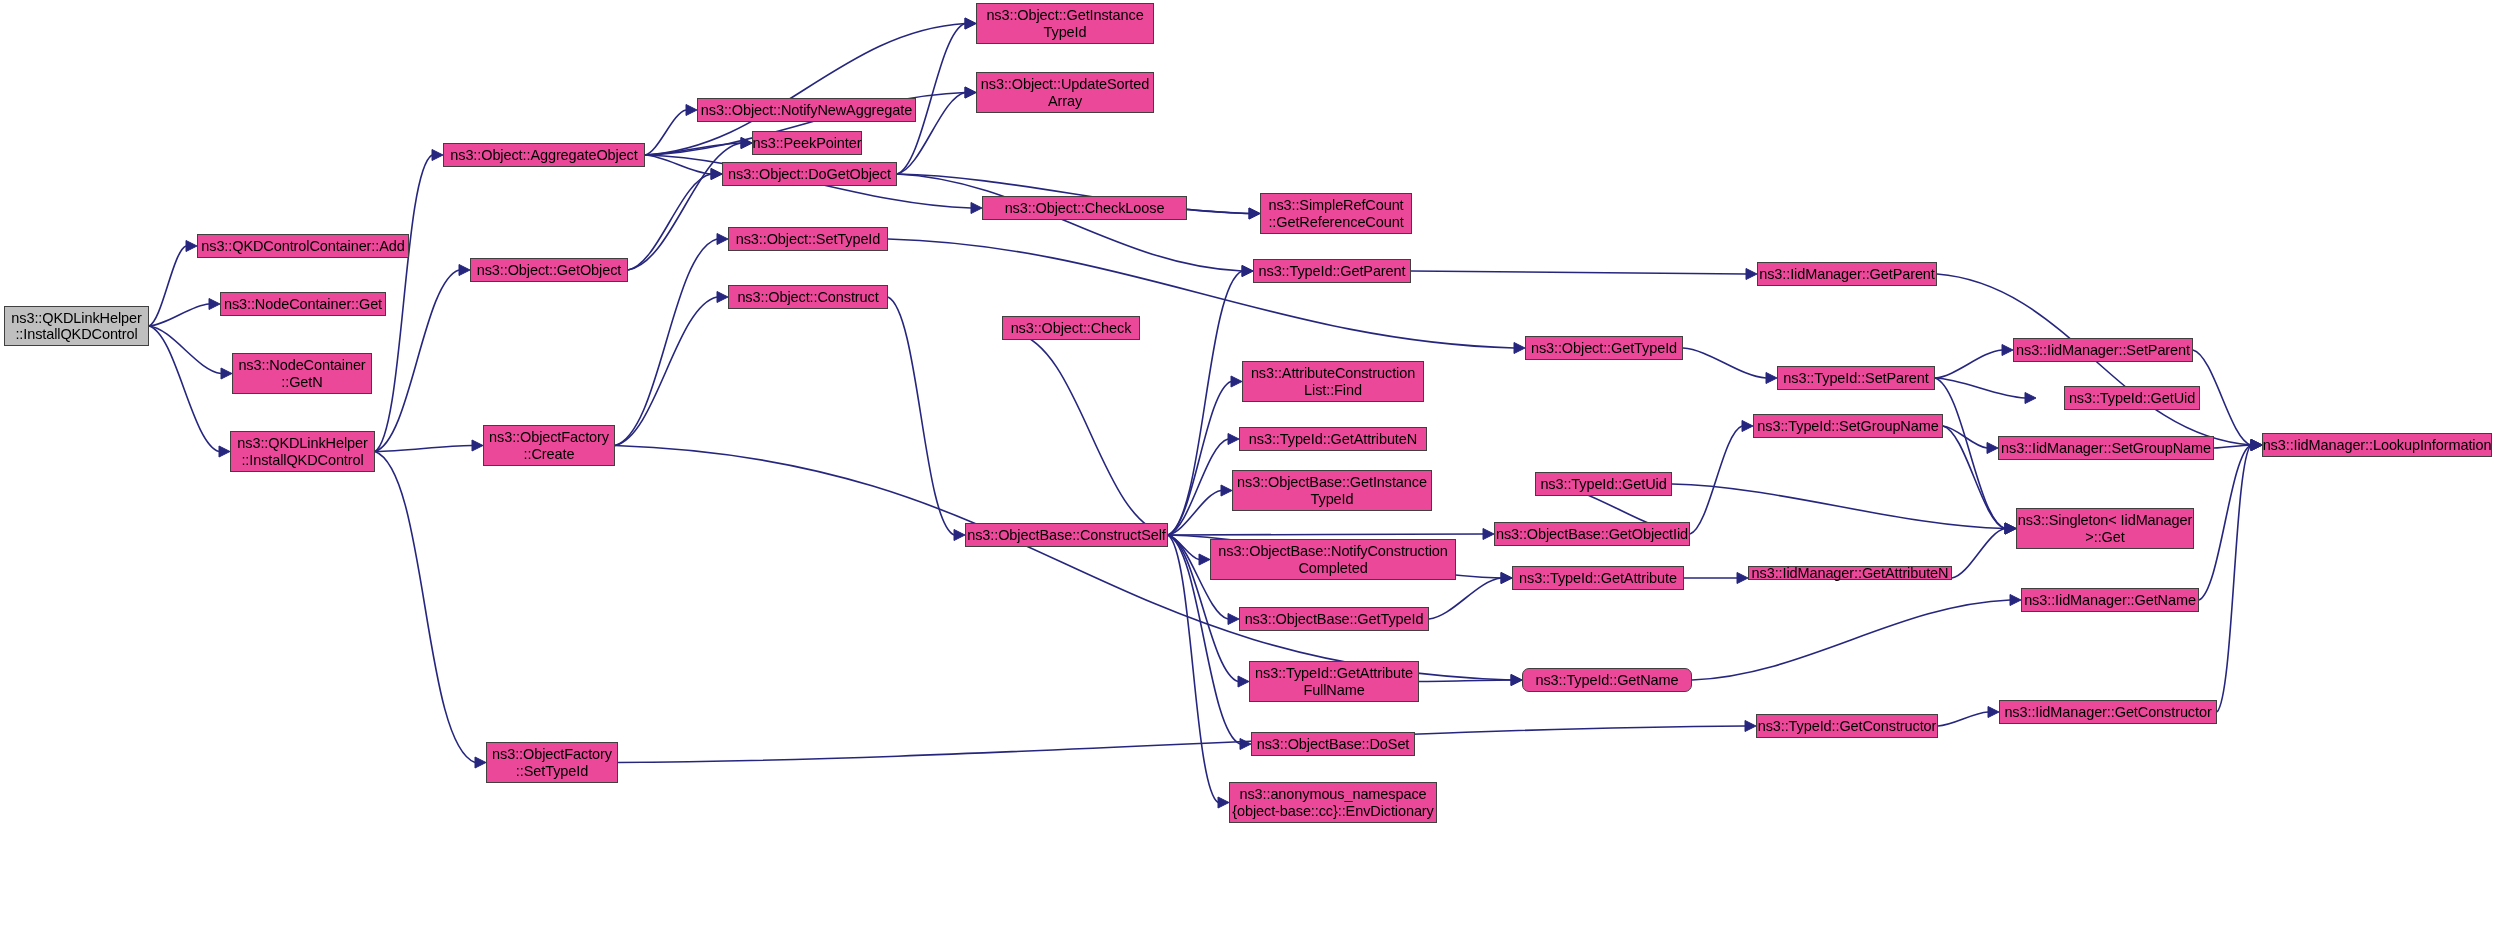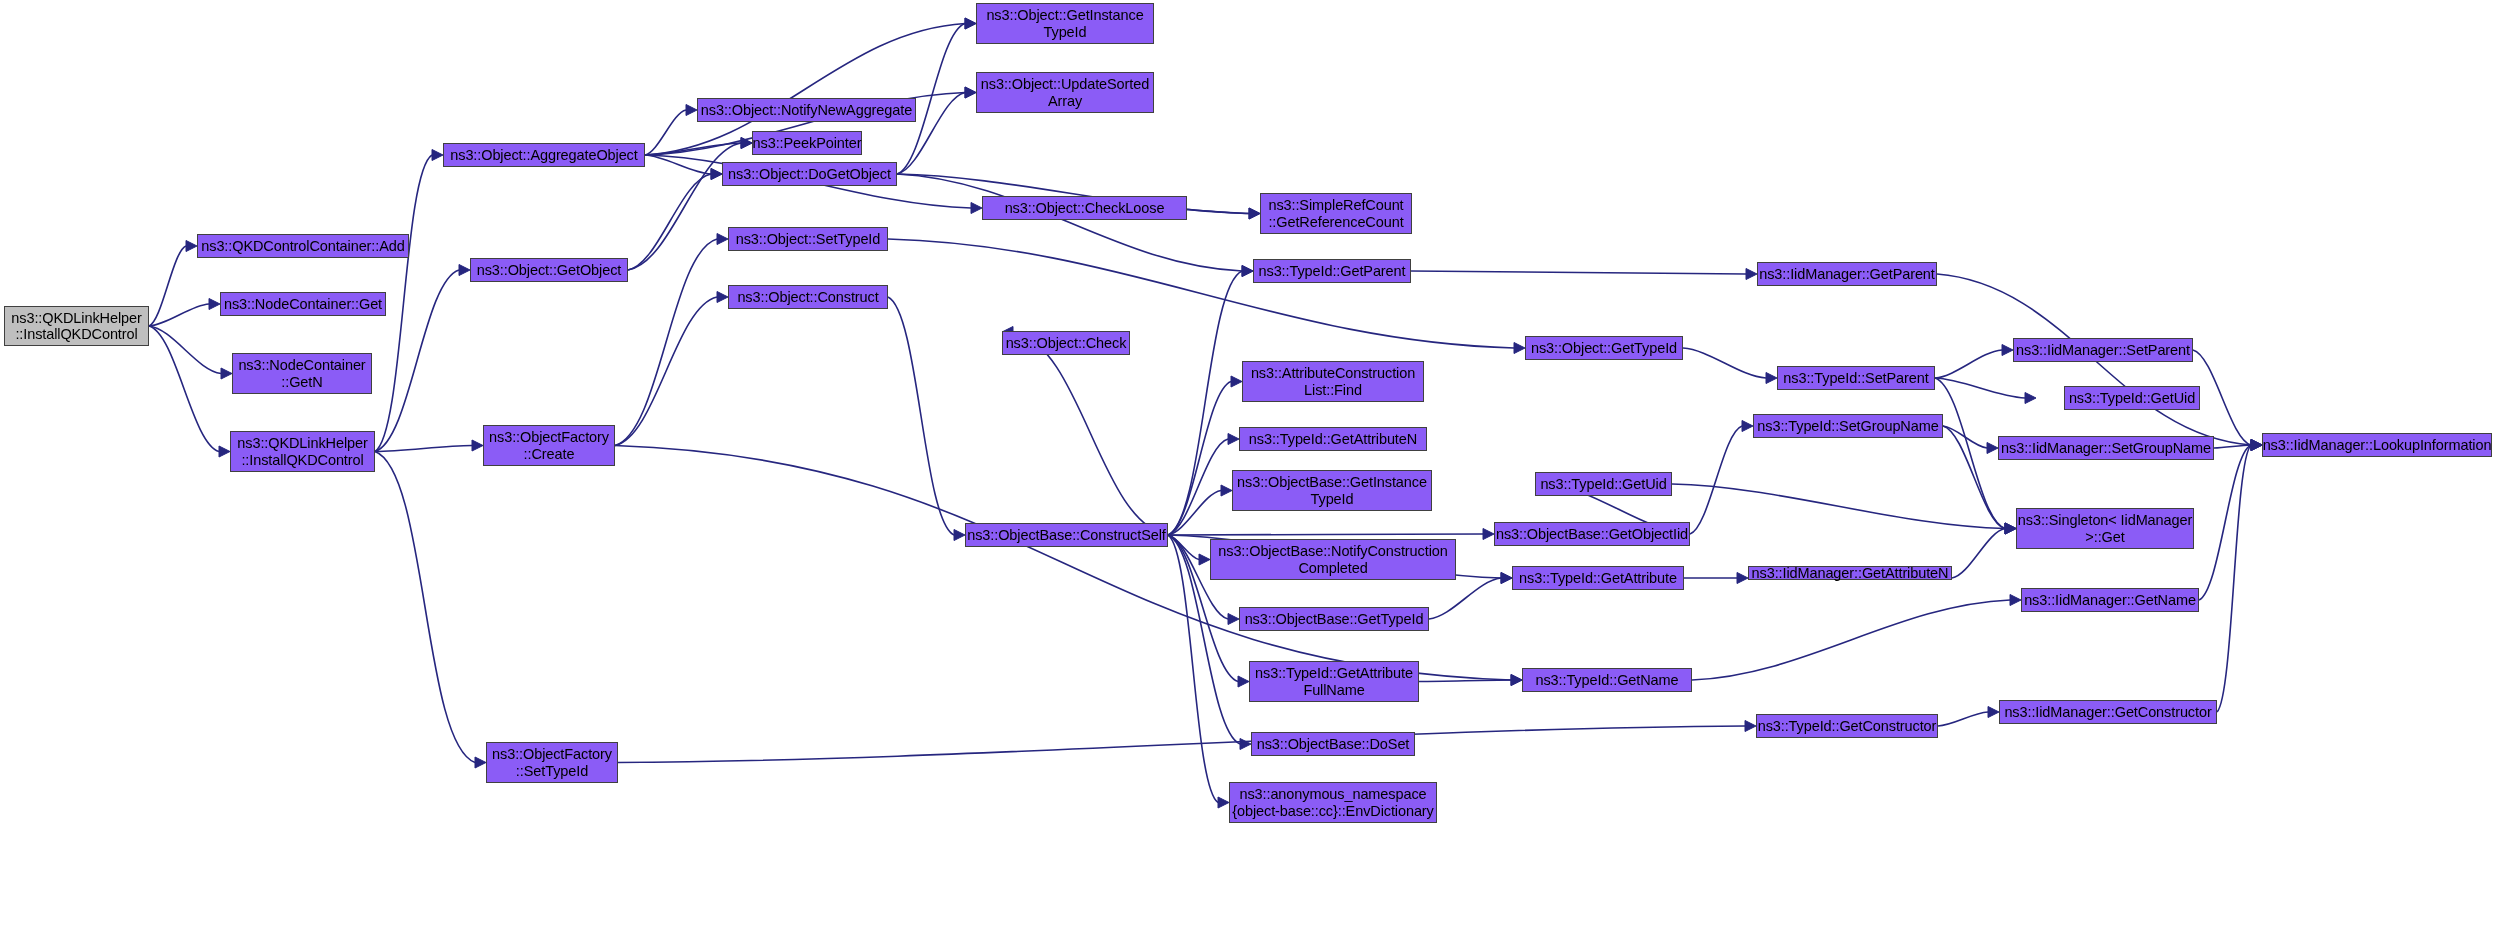--- a/index.html
+++ b/index.html
@@ -1,20 +1,20 @@
 <!DOCTYPE html>
 <html><head>
 <meta charset="utf-8">
 <title>Call Graph</title>
 <style>
   html,body{margin:0;padding:0;background:#ffffff;}
   #canvas{position:relative;width:2497px;height:937px;background:#ffffff;
           font-family:"Liberation Sans","DejaVu Sans",sans-serif;overflow:hidden;}
   .node{position:absolute;box-sizing:border-box;border:1px solid #404040;
-        background:#8b5cf6;color:#000000;display:flex;align-items:center;
+        background:#ec4899;color:#000000;display:flex;align-items:center;
         justify-content:center;text-align:center;line-height:1.12;
         font-size:14.5px;letter-spacing:-0.1px;white-space:pre-line;}
   .node.root{background:#bfbfbf;border-color:#404040;}
   svg.edges{position:absolute;left:0;top:0;width:2497px;height:937px;
             pointer-events:none;overflow:visible;}
   svg.edges path{fill:none;stroke:#26267f;stroke-width:1.6px;}
   svg.edges polygon{fill:#26267f;stroke:#26267f;stroke-width:1px;}
 </style>
 </head>
 <body>
@@ -160,21 +160,21 @@
       <div class="node" style="left: 697px; top: 98px; width: 219px; height: 24px;">ns3::Object::NotifyNewAggregate</div>
       <div class="node" style="left: 752px; top: 131px; width: 110px; height: 24px;">ns3::PeekPointer</div>
       <div class="node" style="left: 722px; top: 162px; width: 175px; height: 24px;">ns3::Object::DoGetObject</div>
       <div class="node" style="left: 728px; top: 227px; width: 160px; height: 24px;">ns3::Object::SetTypeId</div>
       <div class="node" style="left: 728px; top: 285px; width: 160px; height: 24px;">ns3::Object::Construct</div>
       <div class="node" style="left: 976px; top: 3px; width: 178px; height: 41px;">ns3::Object::GetInstance
 TypeId</div>
       <div class="node" style="left: 976px; top: 72px; width: 178px; height: 41px;">ns3::Object::UpdateSorted
 Array</div>
       <div class="node" style="left: 982px; top: 196px; width: 205px; height: 24px;">ns3::Object::CheckLoose</div>
-      <div class="node" style="left: 1002px; top: 331px; width: 128px; height: 24px;">ns3::Object::Check</div>
+      <div class="node" style="left: 1002px; top: 316px; width: 138px; height: 24px;">ns3::Object::Check</div>
       <div class="node" style="left: 965px; top: 523px; width: 203px; height: 24px;">ns3::ObjectBase::ConstructSelf</div>
       <div class="node" style="left: 1260px; top: 193px; width: 152px; height: 41px;">ns3::SimpleRefCount
 ::GetReferenceCount</div>
       <div class="node" style="left: 1253px; top: 259px; width: 158px; height: 24px;">ns3::TypeId::GetParent</div>
       <div class="node" style="left: 1242px; top: 361px; width: 182px; height: 41px;">ns3::AttributeConstruction
 List::Find</div>
       <div class="node" style="left: 1239px; top: 427px; width: 188px; height: 24px;">ns3::TypeId::GetAttributeN</div>
       <div class="node" style="left: 1232px; top: 470px; width: 200px; height: 41px;">ns3::ObjectBase::GetInstance
 TypeId</div>
       <div class="node" style="left: 1210px; top: 539px; width: 246px; height: 41px;">ns3::ObjectBase::NotifyConstruction
@@ -182,21 +182,21 @@
       <div class="node" style="left: 1239px; top: 607px; width: 190px; height: 24px;">ns3::ObjectBase::GetTypeId</div>
       <div class="node" style="left: 1249px; top: 661px; width: 170px; height: 41px;">ns3::TypeId::GetAttribute
 FullName</div>
       <div class="node" style="left: 1251px; top: 732px; width: 164px; height: 24px;">ns3::ObjectBase::DoSet</div>
       <div class="node" style="left: 1229px; top: 782px; width: 208px; height: 41px;">ns3::anonymous_namespace
 {object-base::cc}::EnvDictionary</div>
       <div class="node" style="left: 1525px; top: 336px; width: 158px; height: 24px;">ns3::Object::GetTypeId</div>
       <div class="node" style="left: 1535px; top: 472px; width: 137px; height: 24px;">ns3::TypeId::GetUid</div>
       <div class="node" style="left: 1494px; top: 522px; width: 196px; height: 24px;">ns3::ObjectBase::GetObjectIid</div>
       <div class="node" style="left: 1512px; top: 566px; width: 172px; height: 24px;">ns3::TypeId::GetAttribute</div>
-      <div class="node" style="left: 1522px; top: 668px; width: 170px; height: 24px;">ns3::TypeId::GetName</div>
+      <div class="node" style="left: 1522px; top: 668px; width: 170px; height: 24px; border-radius: 7px;">ns3::TypeId::GetName</div>
       <div class="node" style="left: 1756px; top: 714px; width: 182px; height: 24px;">ns3::TypeId::GetConstructor</div>
       <div class="node" style="left: 1757px; top: 262px; width: 180px; height: 24px;">ns3::IidManager::GetParent</div>
       <div class="node" style="left: 1777px; top: 366px; width: 158px; height: 24px;">ns3::TypeId::SetParent</div>
       <div class="node" style="left: 1753px; top: 414px; width: 190px; height: 24px;">ns3::TypeId::SetGroupName</div>
       <div class="node" style="left: 2013px; top: 338px; width: 180px; height: 24px;">ns3::IidManager::SetParent</div>
       <div class="node" style="left: 2036px; top: 386px; width: 136px; height: 24px; margin-left: 28px;">ns3::TypeId::GetUid</div>
       <div class="node" style="left: 1998px; top: 436px; width: 216px; height: 24px;">ns3::IidManager::SetGroupName</div>
       <div class="node" style="left: 2016px; top: 508px; width: 178px; height: 41px;">ns3::Singleton&lt; IidManager
 &gt;::Get</div>
       <div class="node" style="left: 1748px; top: 566px; width: 204px; height: 14px;">ns3::IidManager::GetAttributeN</div>

